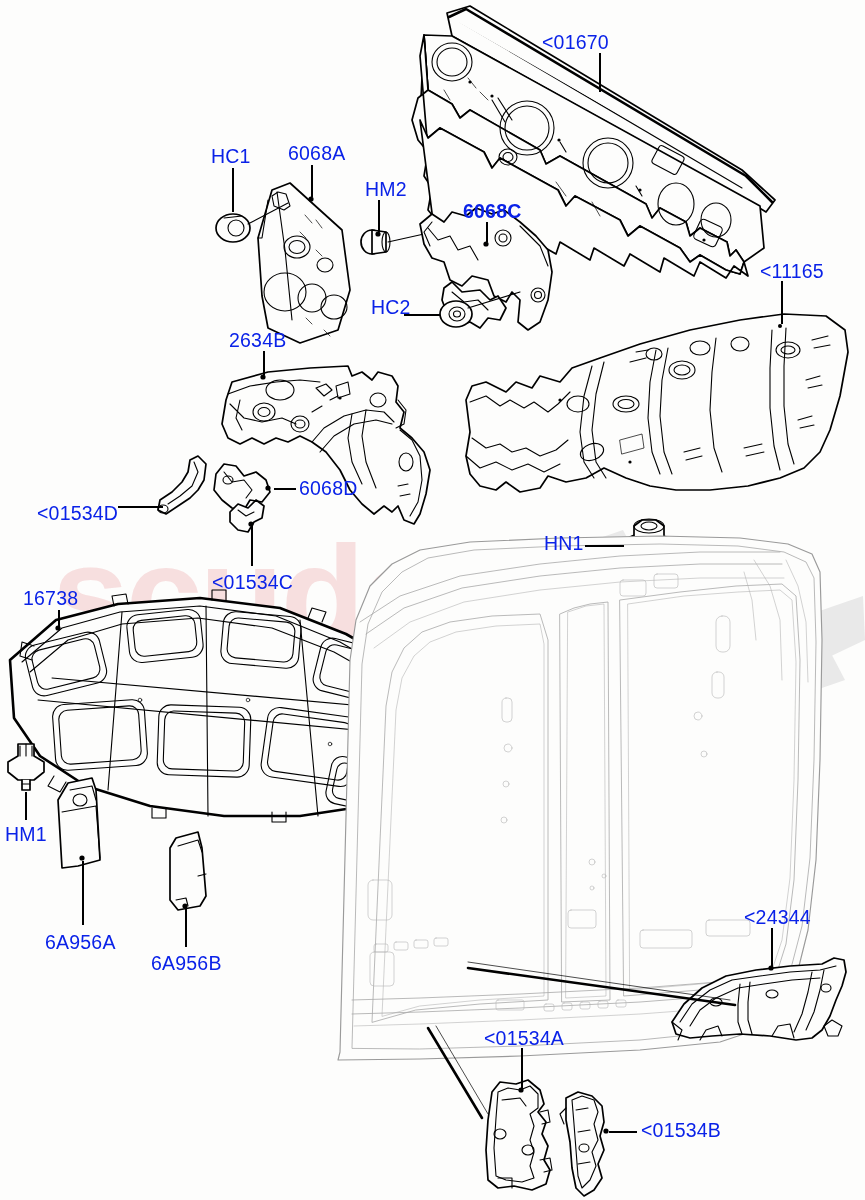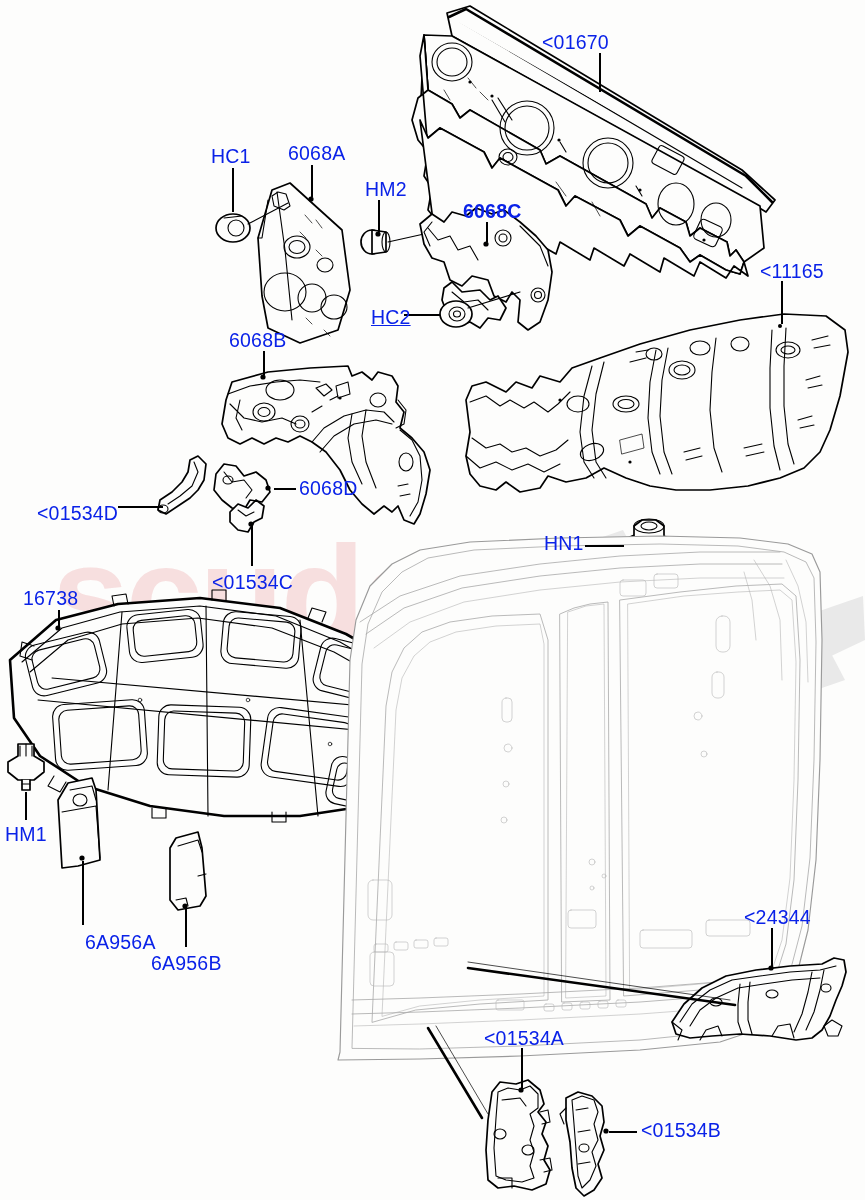--- a/index.html
+++ b/index.html
@@ -527,30 +527,30 @@
     <div class="leader v" style="left:771px;top:928px;height:41px;"></div>
     <div class="leader v" style="left:521px;top:1048px;height:43px;"></div>
     <div class="leader h" style="left:609px;top:1131px;width:28px;"></div>
   </div>
 
   <div>
     <div class="label" style="left:211px;top:147px;">HC1</div>
     <div class="label" style="left:288px;top:144px;">6068A</div>
     <div class="label" style="left:365px;top:180px;">HM2</div>
     <div class="label" style="left:463px;top:202px;font-weight:bold;">6068C</div>
-    <div class="label" style="left:371px;top:308px;text-decoration:underline;">HC2</div>
+    <div class="label" style="left:371px;top:298px;">HC2</div>
     <div class="label" style="left:542px;top:33px;">&lt;01670</div>
     <div class="label" style="left:747px;top:262px;padding-left:13px;">&lt;11165</div>
-    <div class="label" style="left:229px;top:331px;">6068B</div>
+    <div class="label" style="left:229px;top:331px;">2634B</div>
     <div class="label" style="left:299px;top:479px;">6068D</div>
     <div class="label" style="left:37px;top:504px;">&lt;01534D</div>
     <div class="label" style="left:212px;top:573px;">&lt;01534C</div>
     <div class="label" style="left:23px;top:589px;">16738</div>
     <div class="label" style="left:544px;top:534px;">HN1</div>
     <div class="label" style="left:5px;top:825px;">HM1</div>
-    <div class="label" style="left:45px;top:933px;margin-left:40px;">6A956A</div>
+    <div class="label" style="left:45px;top:933px;">6A956A</div>
     <div class="label" style="left:151px;top:954px;">6A956B</div>
     <div class="label" style="left:744px;top:908px;">&lt;24344</div>
     <div class="label" style="left:484px;top:1029px;">&lt;01534A</div>
     <div class="label" style="left:641px;top:1121px;">&lt;01534B</div>
   </div>
 
 </div>
 
 </body></html>

